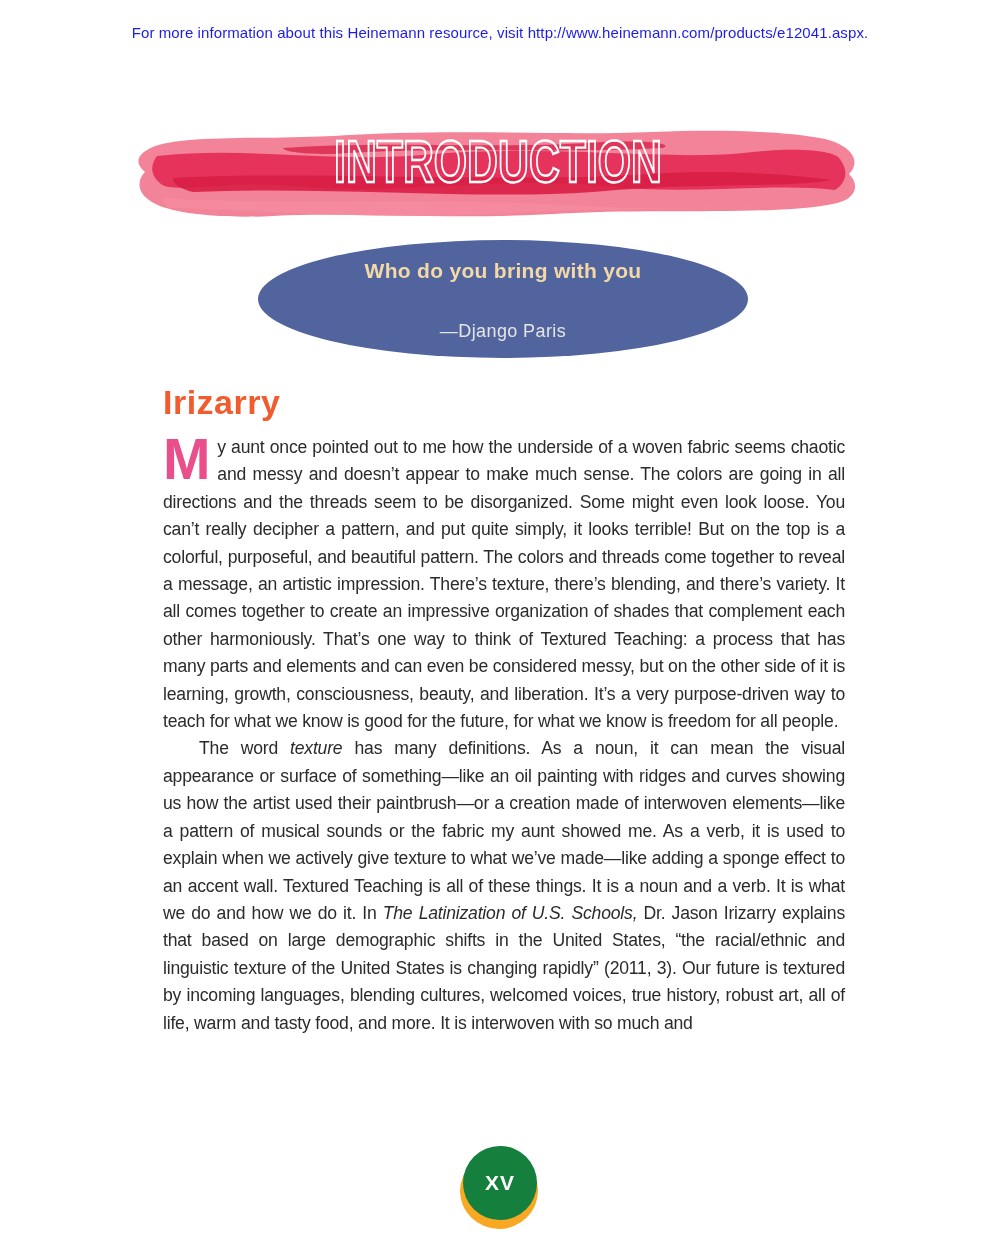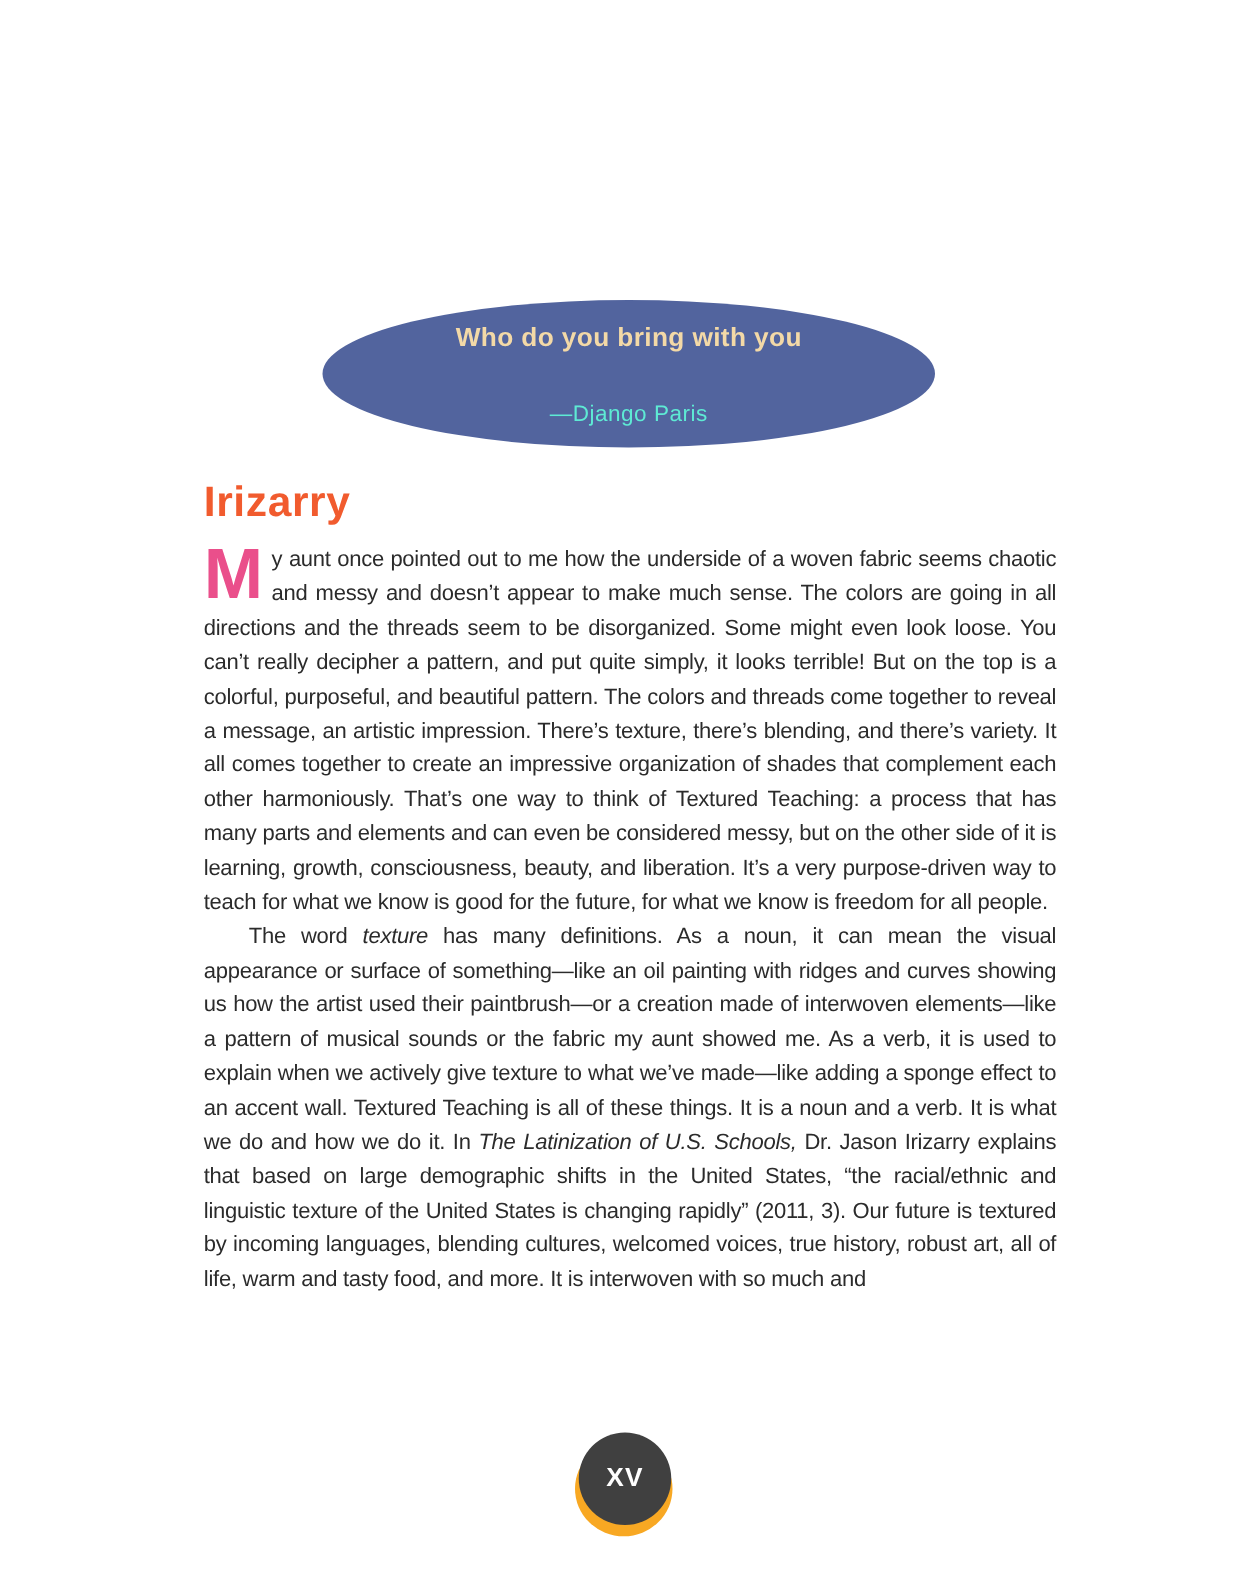--- a/index.html
+++ b/index.html
@@ -42,21 +42,21 @@
     gap: 28px;
   }
   .quote-line {
     color: #f3d9a7;
     font-weight: 700;
     font-size: 21px;
     line-height: 27px;
     letter-spacing: 0.3px;
   }
   .quote-attribution {
-    color: #5eead4;
+    color: #e5e5e5;
     font-size: 18px;
     font-weight: 400;
     margin-top: 9px;
     letter-spacing: 0.4px;
   }
   .section-heading {
     position: absolute;
     top: 383px; left: 163px;
     font-size: 34px;
     font-weight: 700;
@@ -92,40 +92,56 @@
     position: absolute;
     left: 2px; top: 9px;
     width: 78px; height: 76px;
     background: #f8a823;
     border-radius: 50%;
   }
   .badge-circle {
     position: absolute;
     left: 5px; top: 2px;
     width: 74px; height: 74px;
-    background: #404040;
+    background: #15803d;
     border-radius: 50%;
     display: flex;
     align-items: center;
     justify-content: center;
     text-align: right;
   }
   .badge-label {
     color: #ffffff;
     font-weight: 700;
     font-size: 21px;
     letter-spacing: 1px;
   }
 </style>
 </head>
 <body>
 
 <div class="page">
 
+  <a class="header-link" href="#">For more information about this Heinemann resource, visit http://www.heinemann.com/products/e12041.aspx.</a>
 
+  <div class="banner">
+    <svg viewBox="0 0 730 96">
+
+      <path fill="#f17c92" opacity="0.95" d="M14,26 C40,10 120,16 200,12 C320,4 420,12 520,8 C610,4 690,10 706,20 C722,28 726,40 716,50 C728,62 722,76 700,80 C640,92 520,84 420,90 C320,96 220,88 140,92 C80,95 30,88 16,76 C2,66 6,54 12,48 C2,40 4,32 14,26 Z"></path>
+
+      <path fill="#e43159" opacity="0.97" d="M24,32 C120,22 200,40 300,30 C420,20 540,38 620,28 C680,22 704,30 706,34 C716,46 714,58 702,66 C640,58 560,72 470,62 C360,52 260,72 160,62 C100,56 40,70 28,60 C16,50 18,40 24,32 Z"></path>
+
+      <path fill="#d81e44" opacity="0.9" d="M40,54 C200,46 360,60 520,50 C610,44 680,54 698,56 C660,64 560,58 460,68 C340,76 200,62 60,68 C44,64 40,58 40,54 Z"></path>
+      <path fill="#d81e44" opacity="0.75" d="M150,24 C250,16 360,26 470,18 C520,16 540,20 530,24 C420,30 300,22 200,30 C170,30 152,28 150,24 Z"></path>
+
+      <path fill="#f58ca0" opacity="0.8" d="M30,74 C150,82 300,72 450,82 C560,88 650,80 690,72 C600,90 480,82 360,90 C240,96 120,86 40,84 C32,82 28,78 30,74 Z"></path>
+
+      <text x="365" y="58" text-anchor="middle" font-family="'Liberation Sans', sans-serif" font-size="60" font-weight="700" textLength="328" lengthAdjust="spacingAndGlyphs" fill="none" stroke="#ffffff" stroke-width="2.4">INTRODUCTION</text>
+    </svg>
+  </div>
 
   <div class="quote-ellipse">
     <div class="quote-line">Who do you bring with you</div>
     <div class="quote-attribution">—Django Paris</div>
   </div>
 
   <div class="section-heading">Irizarry</div>
 
   <div class="body-copy">
     <p><span class="dropcap">M</span><span>y aunt once pointed out to me how the underside of a woven fabric seems chaotic and messy and doesn’t appear to make much sense. The colors are going in all directions and the threads seem to be disorganized. Some might even look loose. You can’t really decipher a pattern, and put quite simply, it looks terrible! But on the top is a colorful, purposeful, and beautiful pattern. The colors and threads come together to reveal a message, an artistic impression. There’s texture, there’s blending, and there’s variety. It all comes together to create an impressive organization of shades that complement each other harmoniously. That’s one way to think of Textured Teaching: a process that has many parts and elements and can even be considered messy, but on the other side of it is learning, growth, consciousness, beauty, and liberation. It’s a very purpose-driven way to teach for what we know is good for the future, for what we know is freedom for all people.</span></p>

